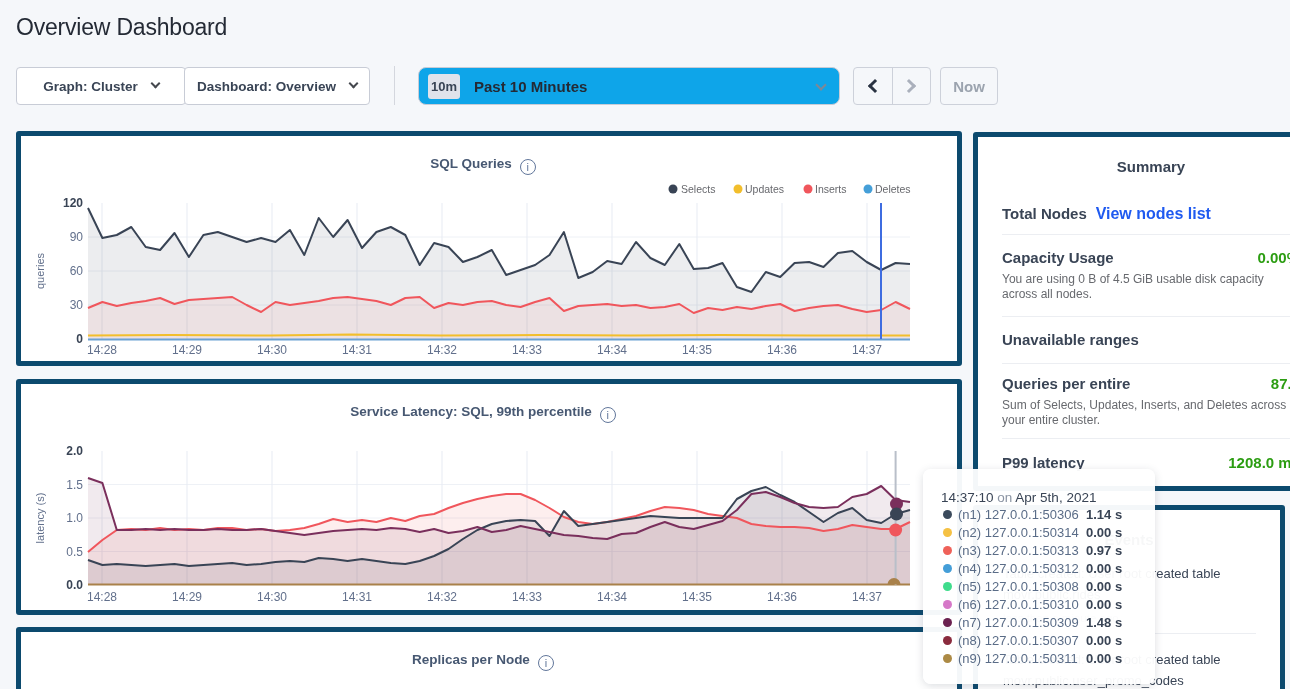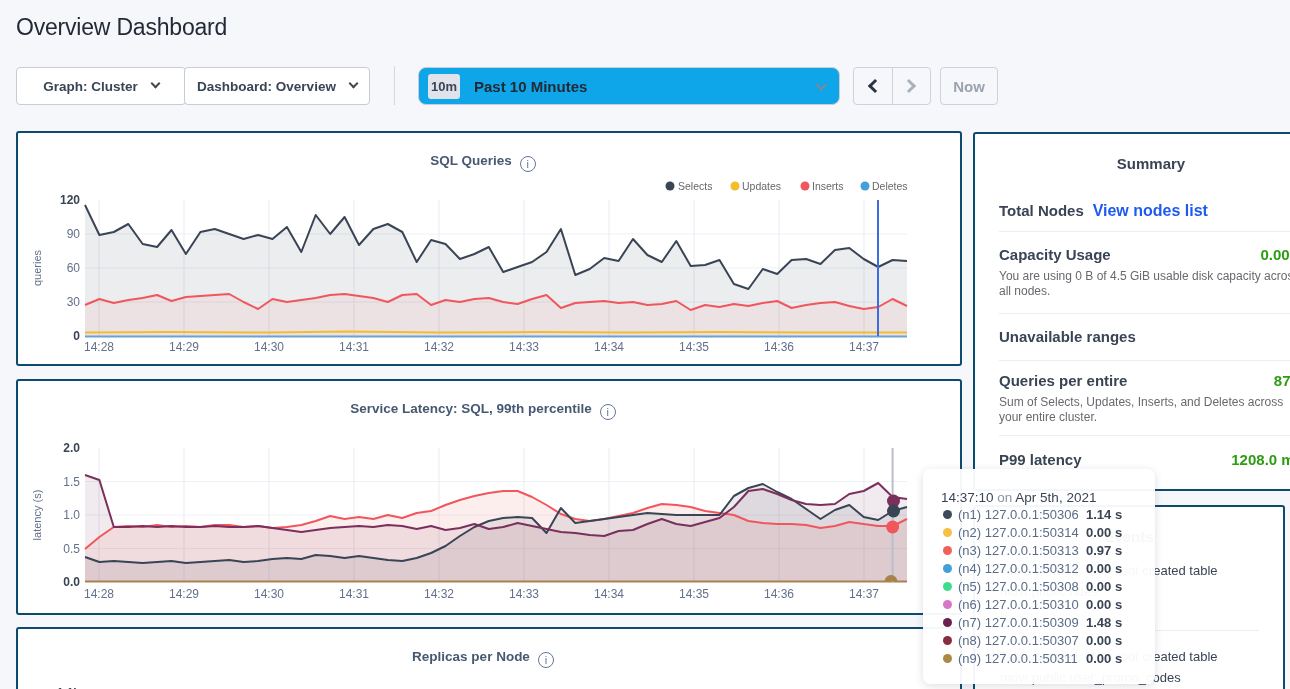--- a/index.html
+++ b/index.html
@@ -11,21 +11,21 @@
 .timedrop { position:absolute; left:418px; top:67px; width:422px; height:38px; background:#0ea5e9; border:1px solid #c8ccd6; border-radius:8px; }
 .badge10m { position:absolute; left:9px; top:6px; width:32px; height:25px; background:#e0e3eb; border-radius:3px; font-size:13px; font-weight:700; color:#394455; display:flex; align-items:center; justify-content:center; }
 .tdtext { position:absolute; left:55px; top:10px; font-size:15px; font-weight:700; color:#242a35; }
 .tdchev { position:absolute; right:14px; top:13px; width:8px; height:8px; border-right:2px solid #7e8896; border-bottom:2px solid #7e8896; transform:rotate(45deg); }
 .arrows { position:absolute; left:853px; top:67px; width:78px; height:38px; border:1px solid #cdd1da; border-radius:4px; display:flex; }
 .arrows .cell { width:39px; height:36px; display:flex; align-items:center; justify-content:center; }
 .arrows .div { width:1px; height:36px; background:#cdd1da; }
 .arrowL { width:10px; height:10px; border-left:3px solid #2a3342; border-bottom:3px solid #2a3342; transform:rotate(45deg); margin-left:4px;}
 .arrowR { width:10px; height:10px; border-right:3px solid #aab0bc; border-top:3px solid #aab0bc; transform:rotate(45deg); margin-right:4px;}
 .nowbtn { position:absolute; left:940px; top:67px; width:58px; height:38px; border:1px solid #cdd1da; border-radius:4px; display:flex; align-items:center; justify-content:center; font-size:15px; font-weight:700; color:#9ba3ae; }
-.panel { position:absolute; background:#fff; border:2px solid #0c4a6e; border-radius:3px; }
+.panel { position:absolute; background:#fff; border:5px solid #0c4a6e; border-radius:3px; }
 #p1 { left:16px; top:131px; width:946px; height:235px; }
 #p2 { left:16px; top:379px; width:946px; height:236px;padding-left:8px; }
 #p3 { left:16px; top:627px; width:946px; height:235px; }
 #summary { left:973px; top:132px; width:356px; height:359px; }
 #events { left:973px; top:505px; width:312px; height:300px; }
 .ctitle { position:absolute; width:100%; left:-6px; top:20px; text-align:center; font-size:13.5px; font-weight:700; color:#475872; }
 .ctitle .info { display:inline-block; vertical-align:-3px; margin-left:8px; width:16px; height:16px; border:1px solid #62779b; border-radius:50%; font-size:11px; font-weight:400; color:#62779b; line-height:15px; text-align:center; font-style:normal; }
 .sumtitle { position:absolute; width:100%; top:21px; text-align:center; font-size:15px; font-weight:700; color:#394455; }
 .srow { position:absolute; left:24px; right:24px; }
 .shead { font-size:15px; font-weight:700; color:#394455; }

